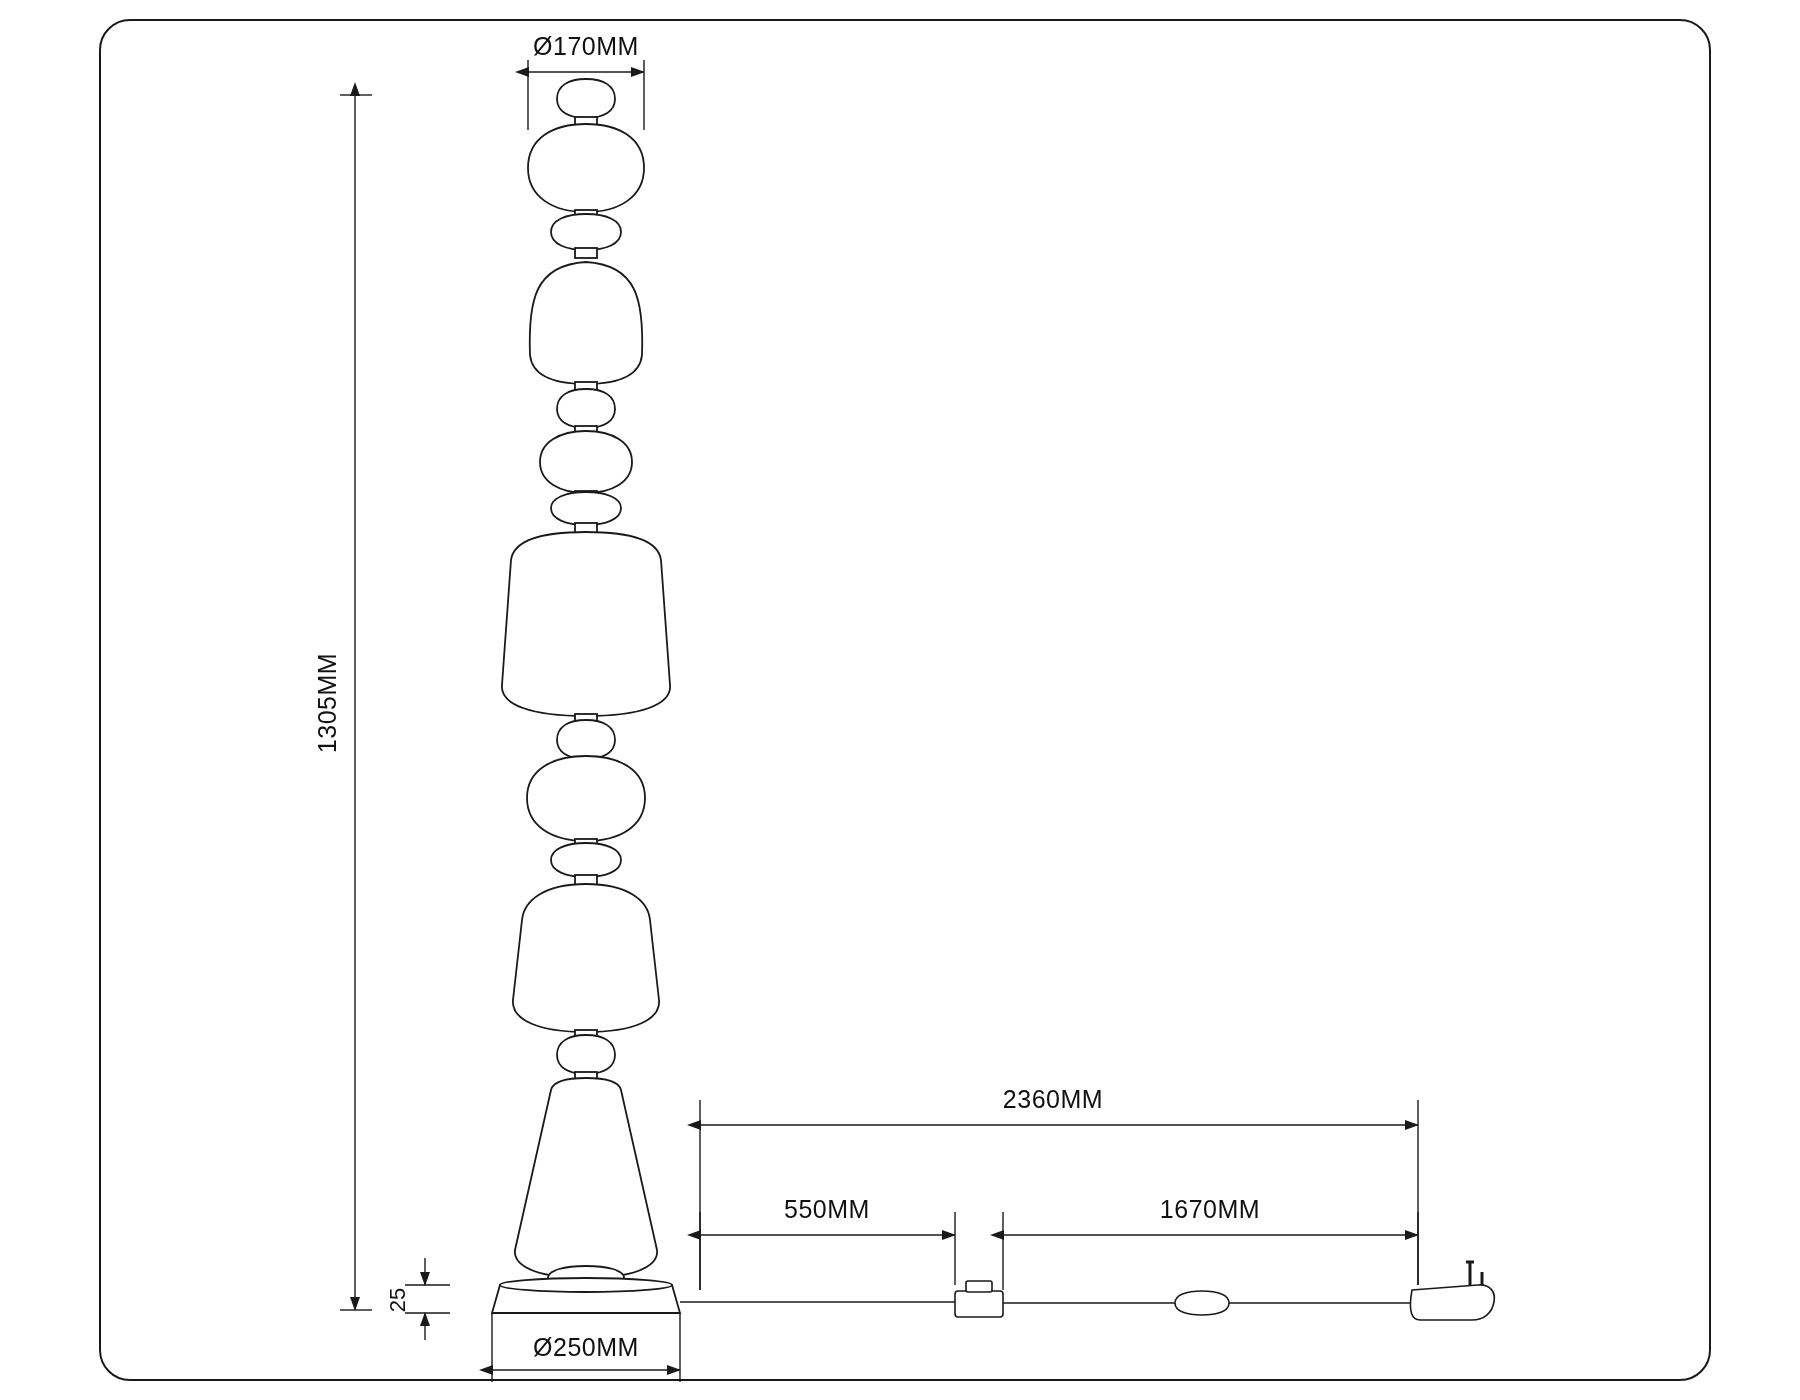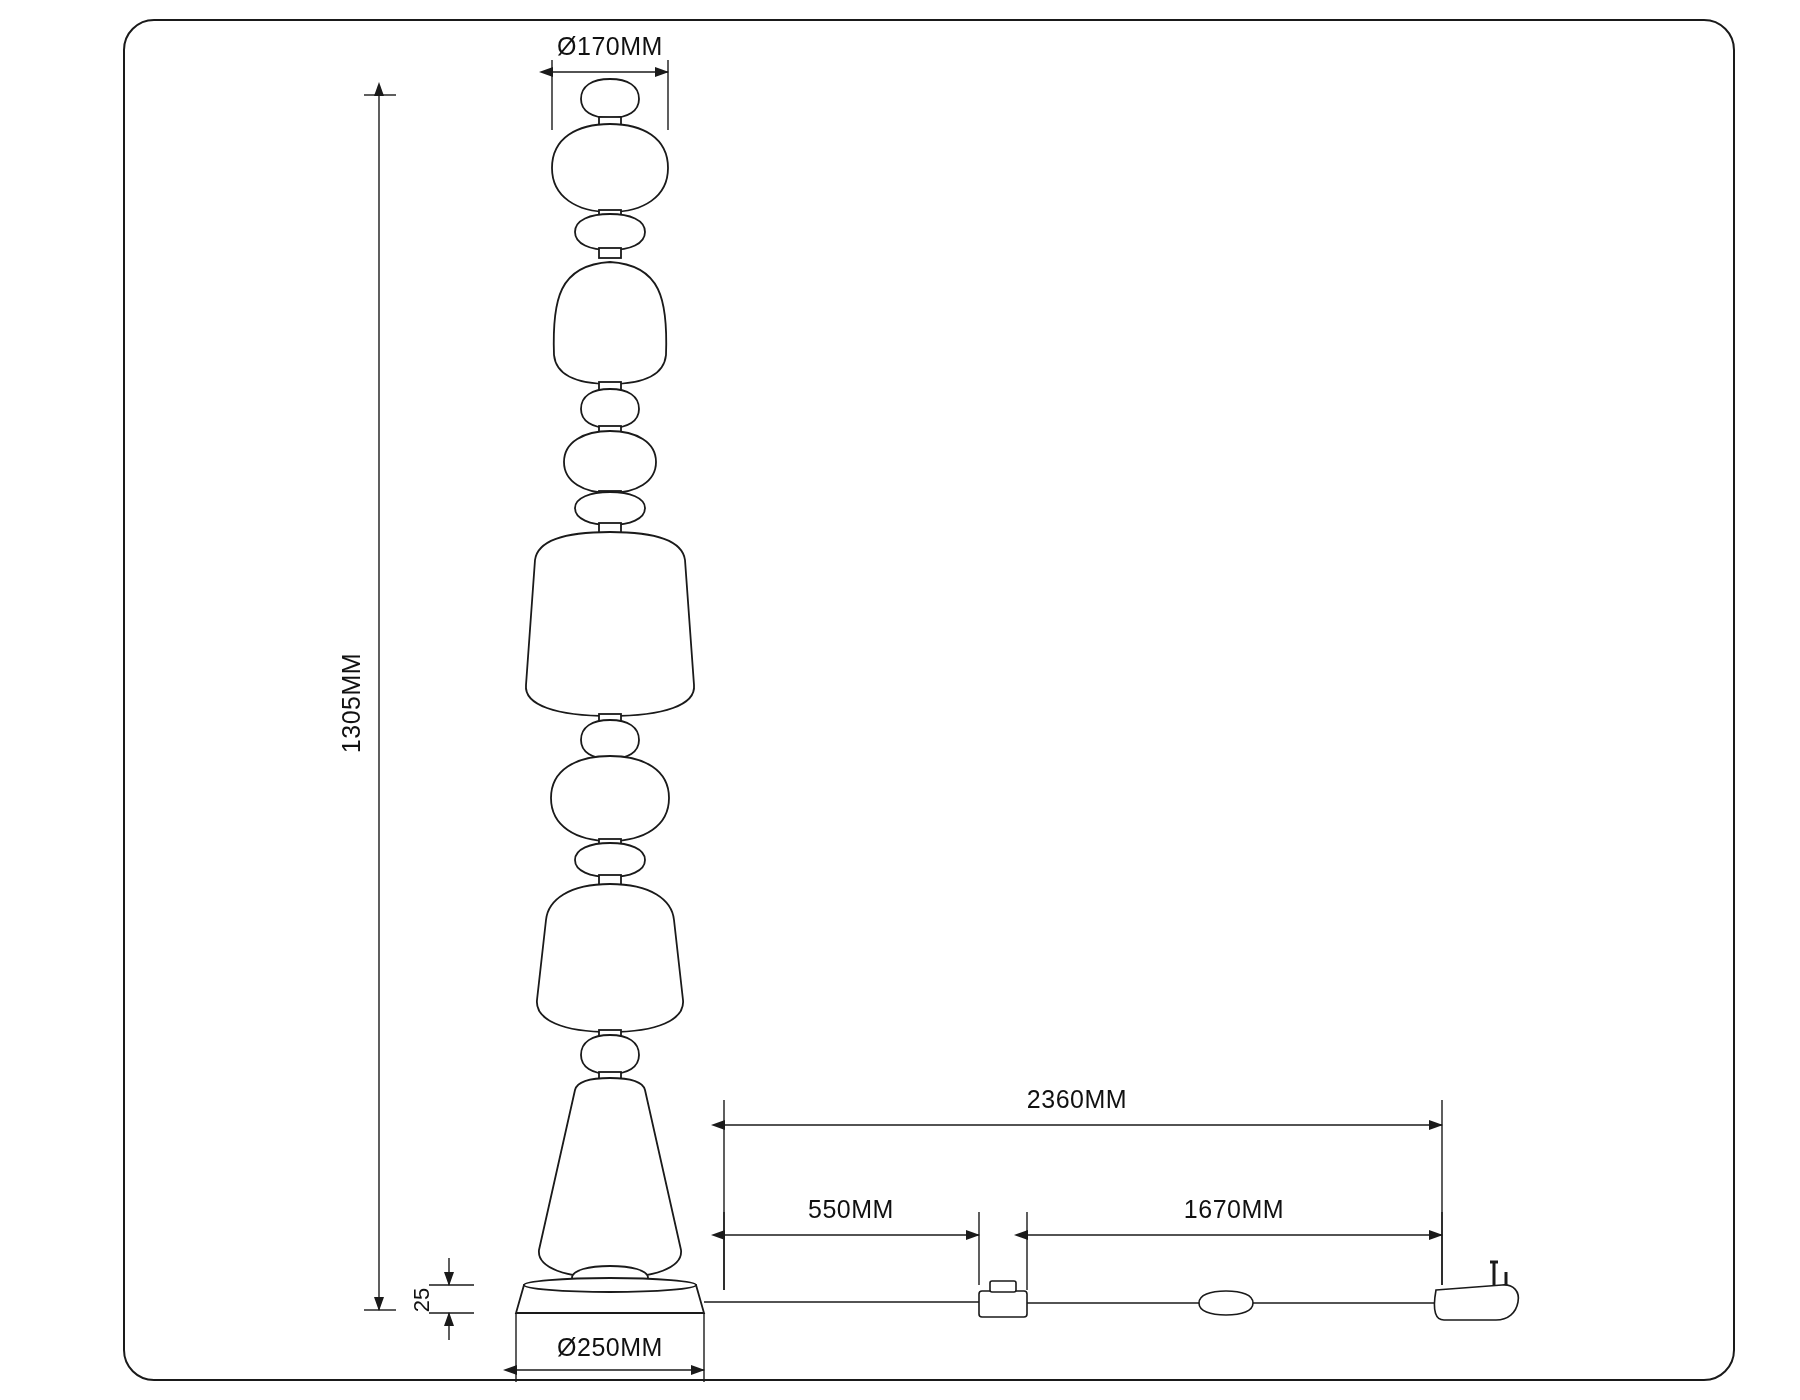--- a/index.html
+++ b/index.html
@@ -10,21 +10,20 @@
   body {
     width: 1800px;
     height: 1400px;
     font-family: "Liberation Sans", sans-serif;
     overflow: hidden;
   }
   #sheet {
     position: relative;
     width: 1607px;
     height: 1400px;
-    margin-left: 24px;
   }
   svg#drawing {
     display: block;
     width: 1800px;
     height: 1400px;
   }
   .dim-text {
     font-family: "Liberation Sans", sans-serif;
     font-size: 25px;
     fill: #111111;

